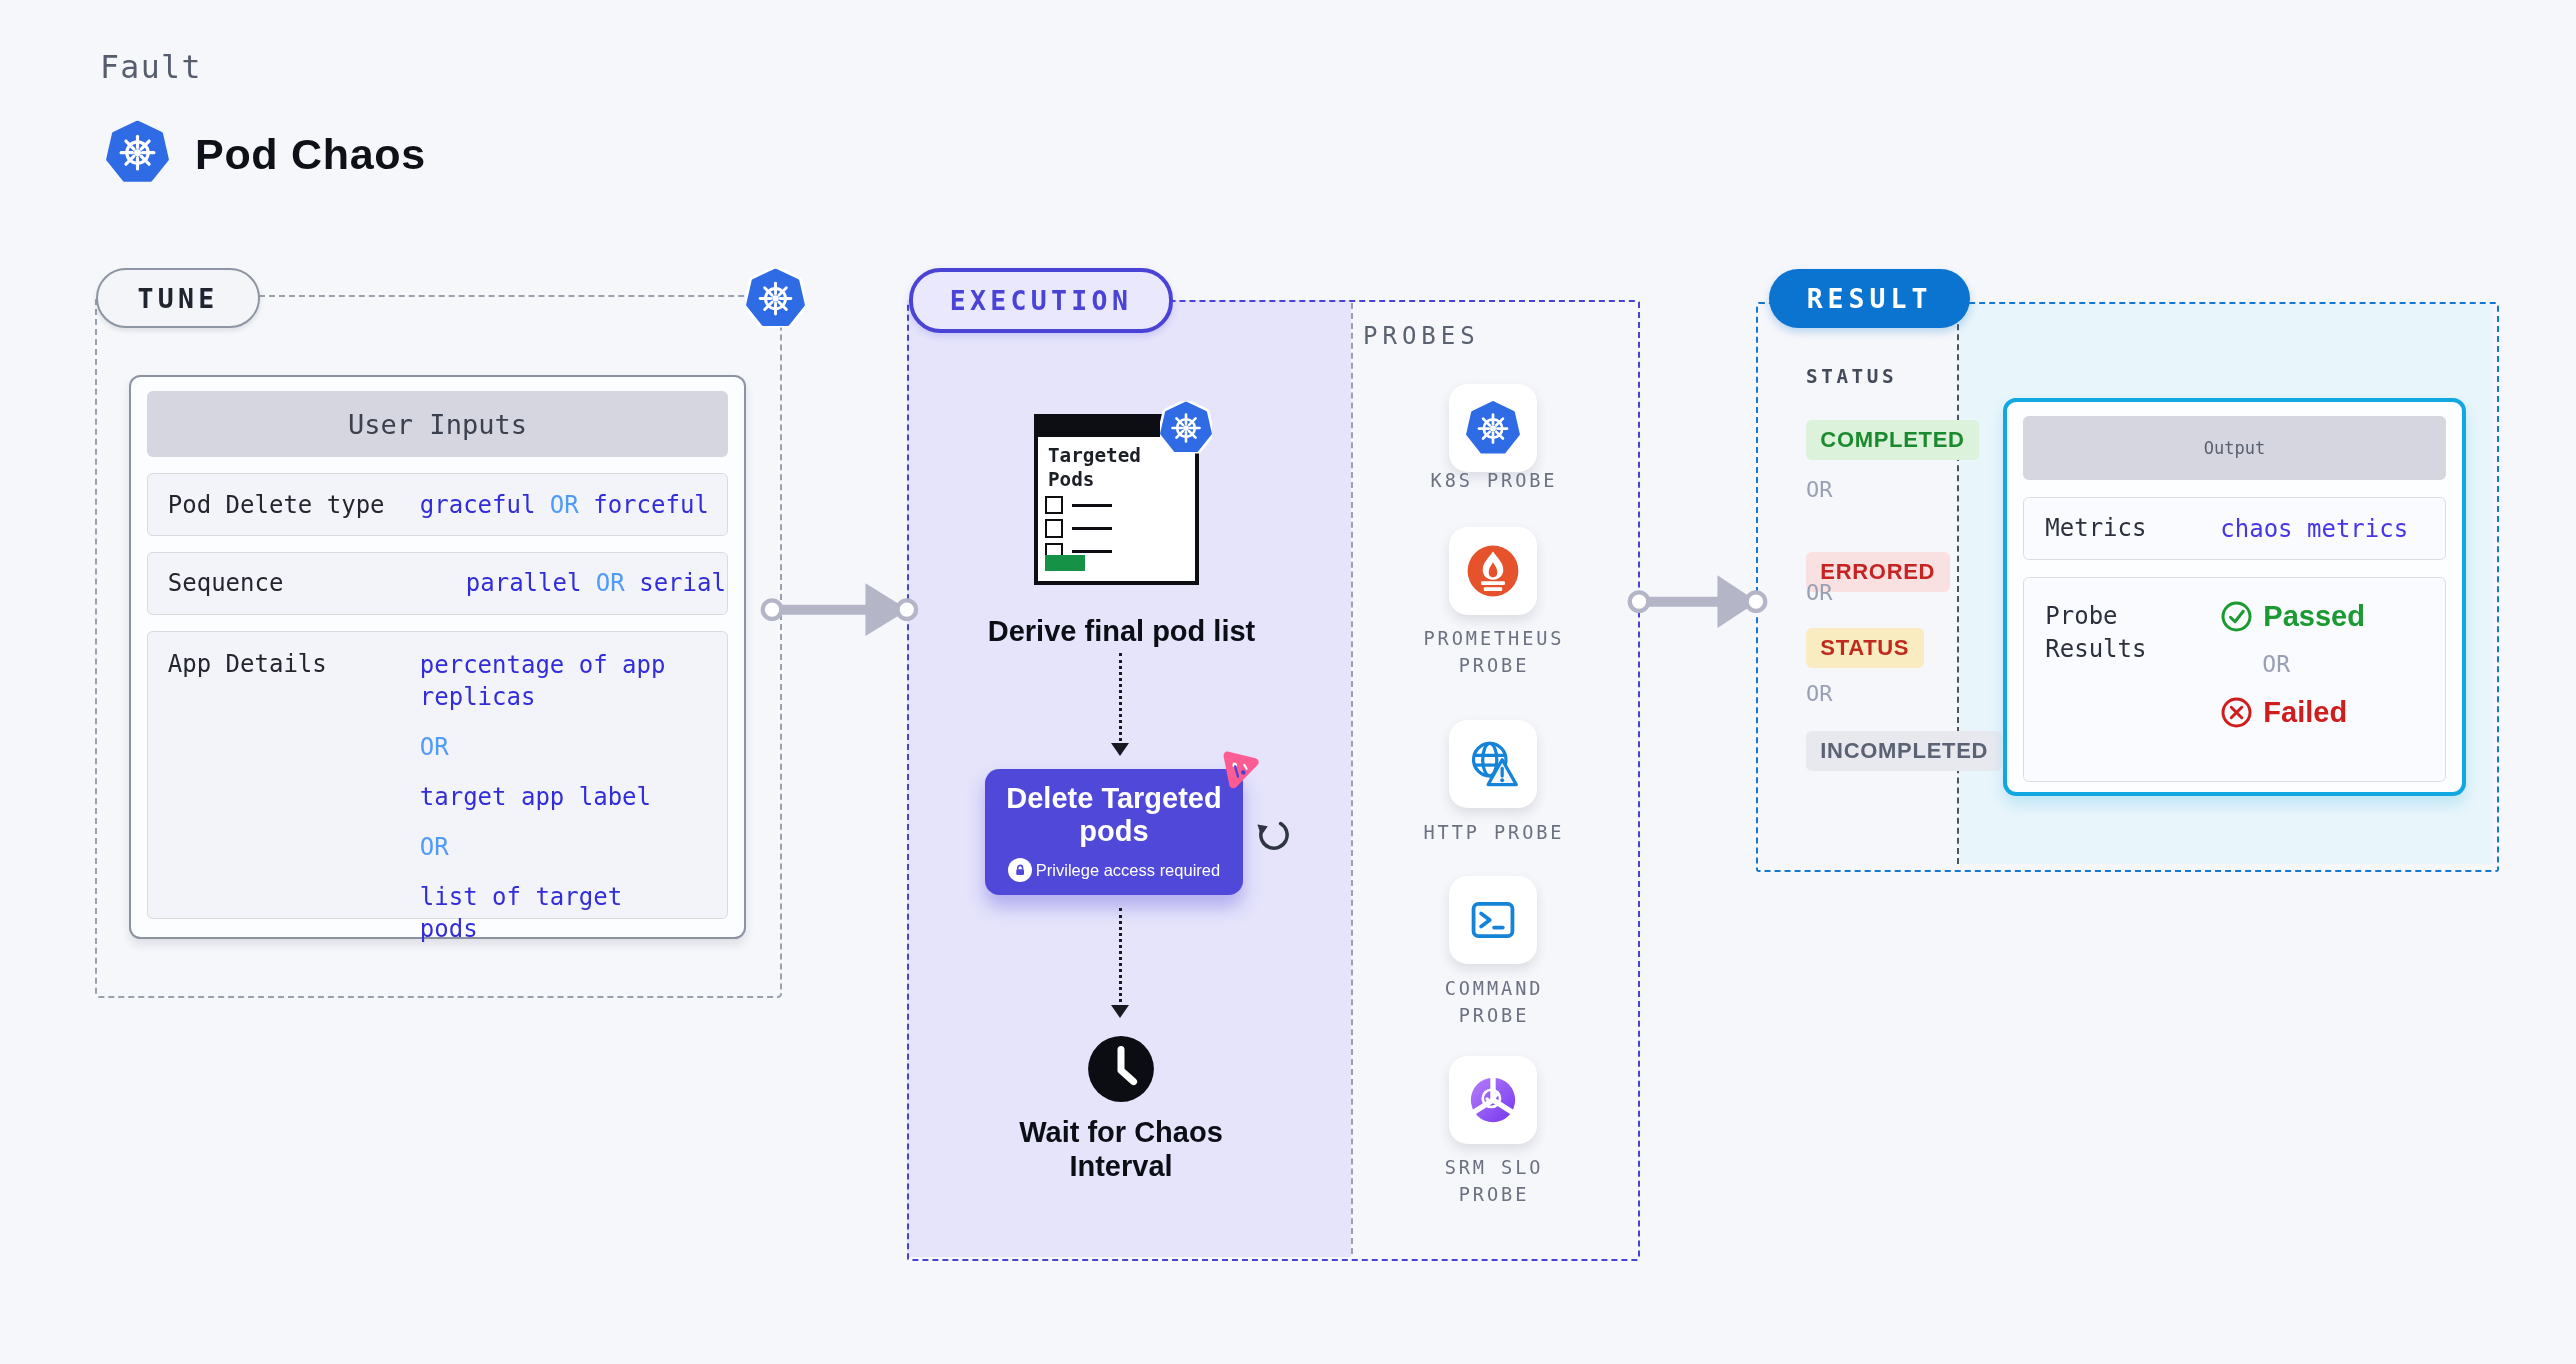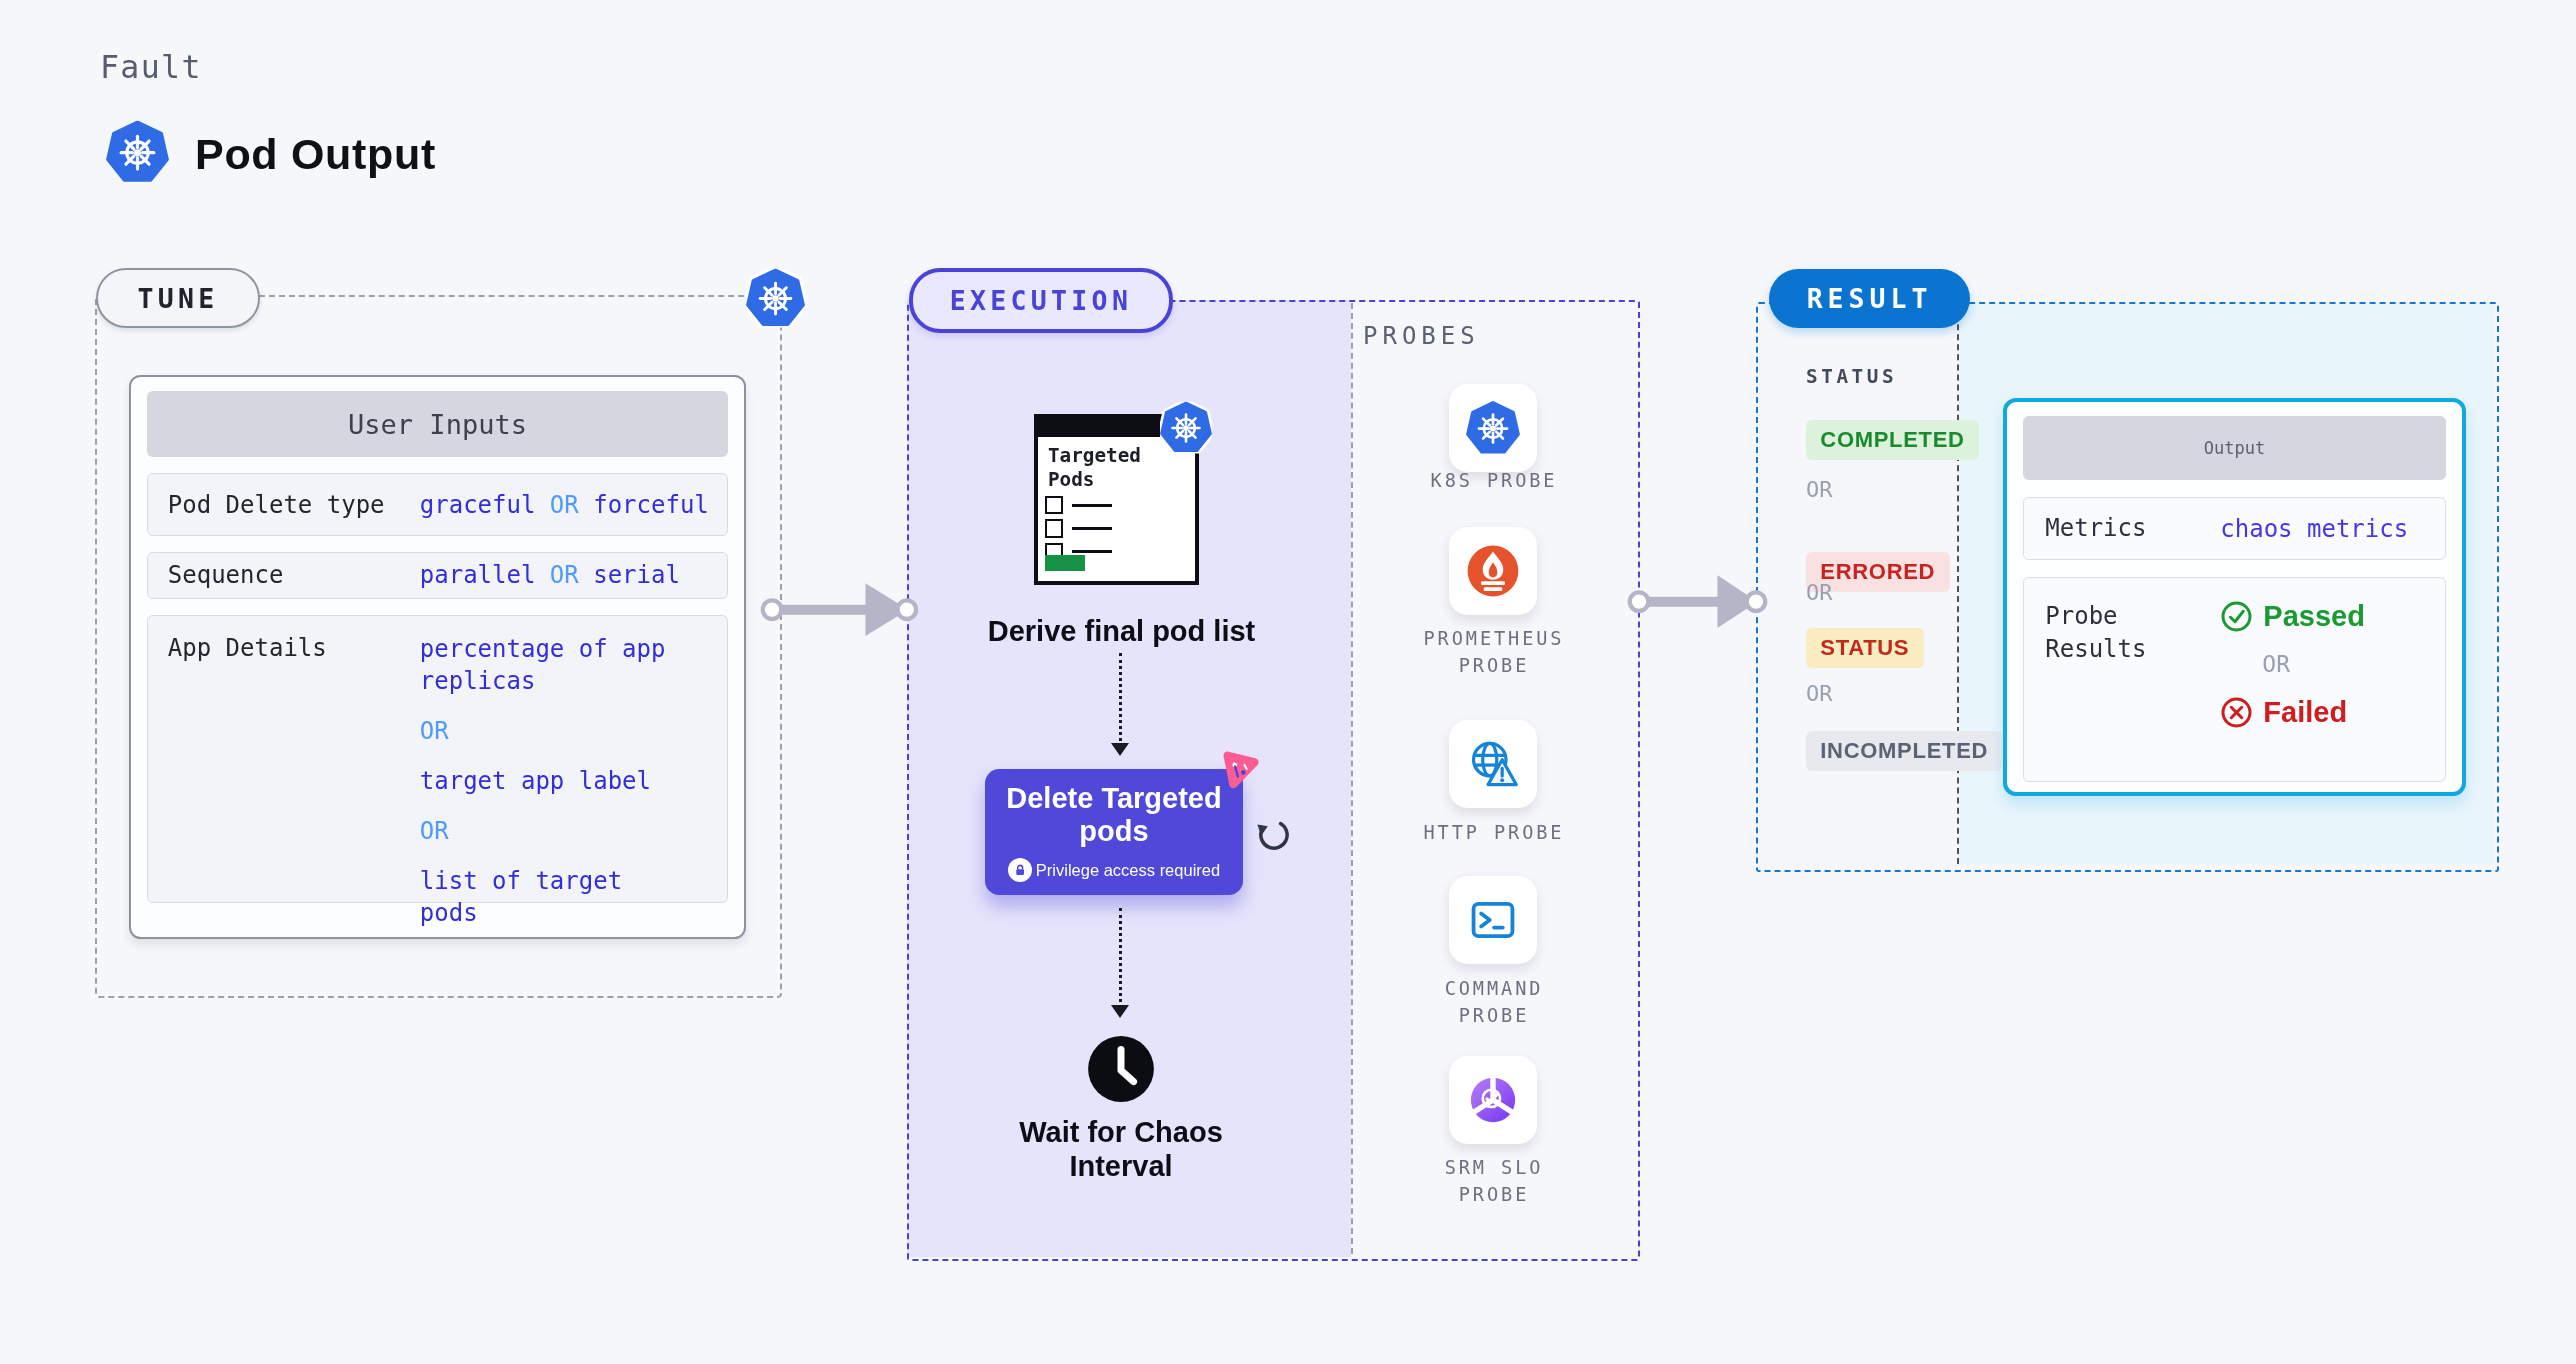--- a/index.html
+++ b/index.html
@@ -198,35 +198,35 @@
     </symbol>
   </defs>
 </svg>
 
 <div id="canvas">
 
   <div class="abs fault-eyebrow">Fault</div>
   <svg class="abs k8s-logo-main" viewBox="0 0 100 100">
       <use href="#k8s"></use>
     </svg>
-  <div class="abs page-title sans">Pod Output</div>
+  <div class="abs page-title sans">Pod Chaos</div>
 
   <div class="abs tune-box"></div>
   <div class="abs pill tune-pill">TUNE</div>
   <svg class="abs k8s-tune-corner" viewBox="0 0 100 100">
       <use href="#k8s-badged"></use>
     </svg>
 
   <div class="abs ui-card">
     <div class="ui-header">User Inputs</div>
     <div class="ui-row" style="height:63px;">
       <span class="ui-label">Pod Delete type</span>
       <span><span class="ui-value">graceful</span>&nbsp;<span class="or-inline">OR</span>&nbsp;<span class="ui-value">forceful</span></span>
     </div>
-    <div class="ui-row" style="height:47px;">
+    <div class="ui-row" style="height:63px;gap:46px;">
       <span class="ui-label">Sequence</span>
       <span><span class="ui-value">parallel</span>&nbsp;<span class="or-inline">OR</span>&nbsp;<span class="ui-value">serial</span></span>
     </div>
     <div class="ui-row tall" style="height:288px;">
       <span class="ui-label">App Details</span>
       <span>
         <div class="opt">percentage of app replicas</div>
         <div class="opt or">OR</div>
         <div class="opt">target app label</div>
         <div class="opt or">OR</div>

